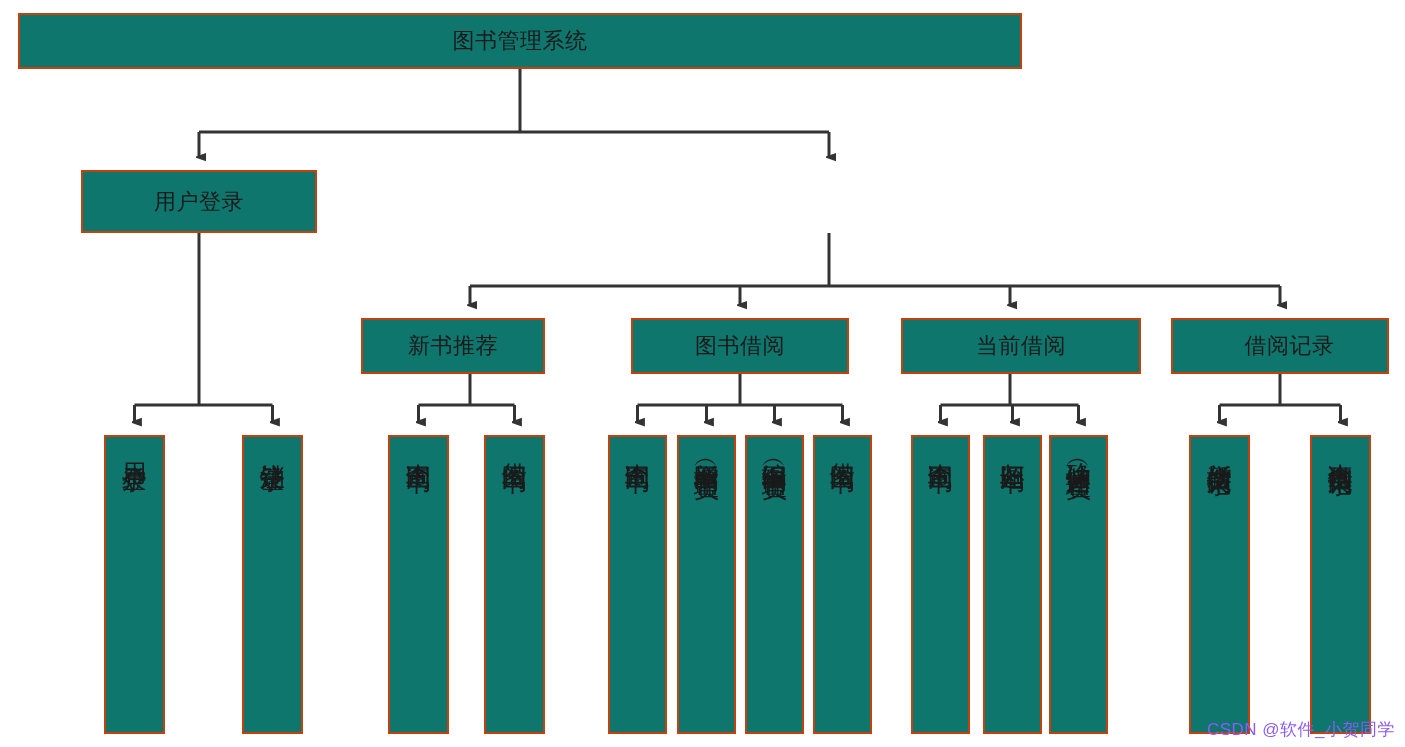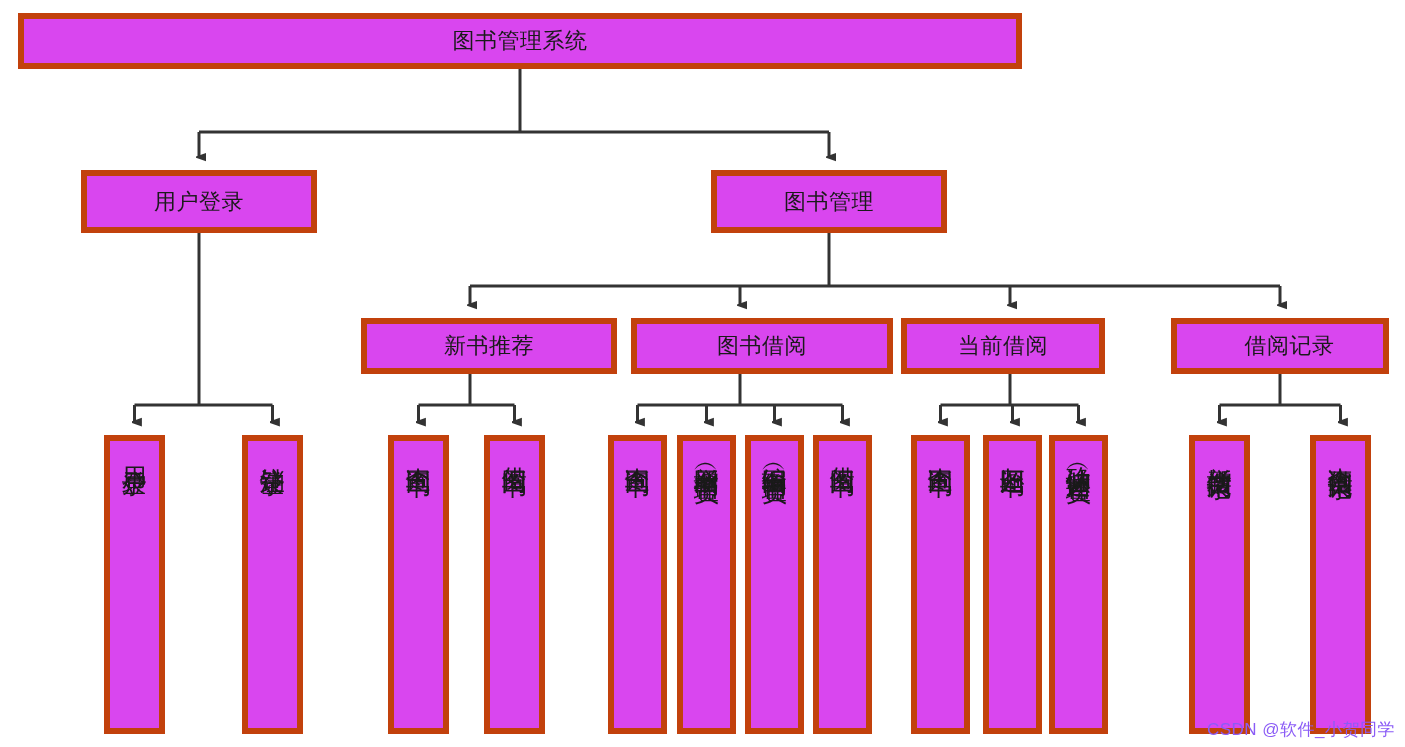--- a/index.html
+++ b/index.html
@@ -23,22 +23,22 @@
     position: absolute;
     left: 0;
     top: 0;
     width: 1405px;
     height: 747px;
     pointer-events: none;
   }
   .node {
     position: absolute;
     box-sizing: border-box;
-    border: 6px solid #c2410c;
-    background: #d946ef;
+    border: 2px solid #c2410c;
+    background: #0f766e;
     display: flex;
     align-items: center;
     justify-content: center;
     color: #1a1a1a;
   }
   .node .label {
     display: block;
     text-align: center;
     line-height: 1.18;
     letter-spacing: 0.5px;
@@ -119,31 +119,28 @@
       </g>
   </svg>
 
   <div class="node horizontal" style="left: 18px; top: 13px; width: 1004px; height: 56px;">
     <span class="label">图书管理系统</span>
   </div>
 
   <div class="node horizontal" style="left: 81px; top: 170px; width: 236px; height: 63px;">
     <span class="label">用户登录</span>
   </div>
-  <div class="node horizontal" style="left: 711px; top: 170px; width: 236px; height: 63px;">
-    <span class="label">图书管理</span>
-  </div>
 
-  <div class="node horizontal" style="left: 361px; top: 318px; width: 256px; height: 56px;">
+  <div class="node horizontal" style="left: 361px; top: 318px; width: 184px; height: 56px;">
     <span class="label">新书推荐</span>
   </div>
-  <div class="node horizontal" style="left: 631px; top: 318px; width: 262px; height: 56px;">
+  <div class="node horizontal" style="left: 631px; top: 318px; width: 218px; height: 56px;">
     <span class="label">图书借阅</span>
   </div>
-  <div class="node horizontal" style="left: 901px; top: 318px; width: 204px; height: 56px;">
+  <div class="node horizontal" style="left: 901px; top: 318px; width: 240px; height: 56px;">
     <span class="label">当前借阅</span>
   </div>
   <div class="node horizontal" style="left: 1171px; top: 318px; width: 218px; height: 56px; padding-left: 19px;">
     <span class="label">借阅记录</span>
   </div>
 
   <div class="node vertical" style="left: 104px; top: 435px; width: 61px; height: 299px;">
     <span class="label">用户登录</span>
   </div>
   <div class="node vertical" style="left: 242px; top: 435px; width: 61px; height: 299px;">

